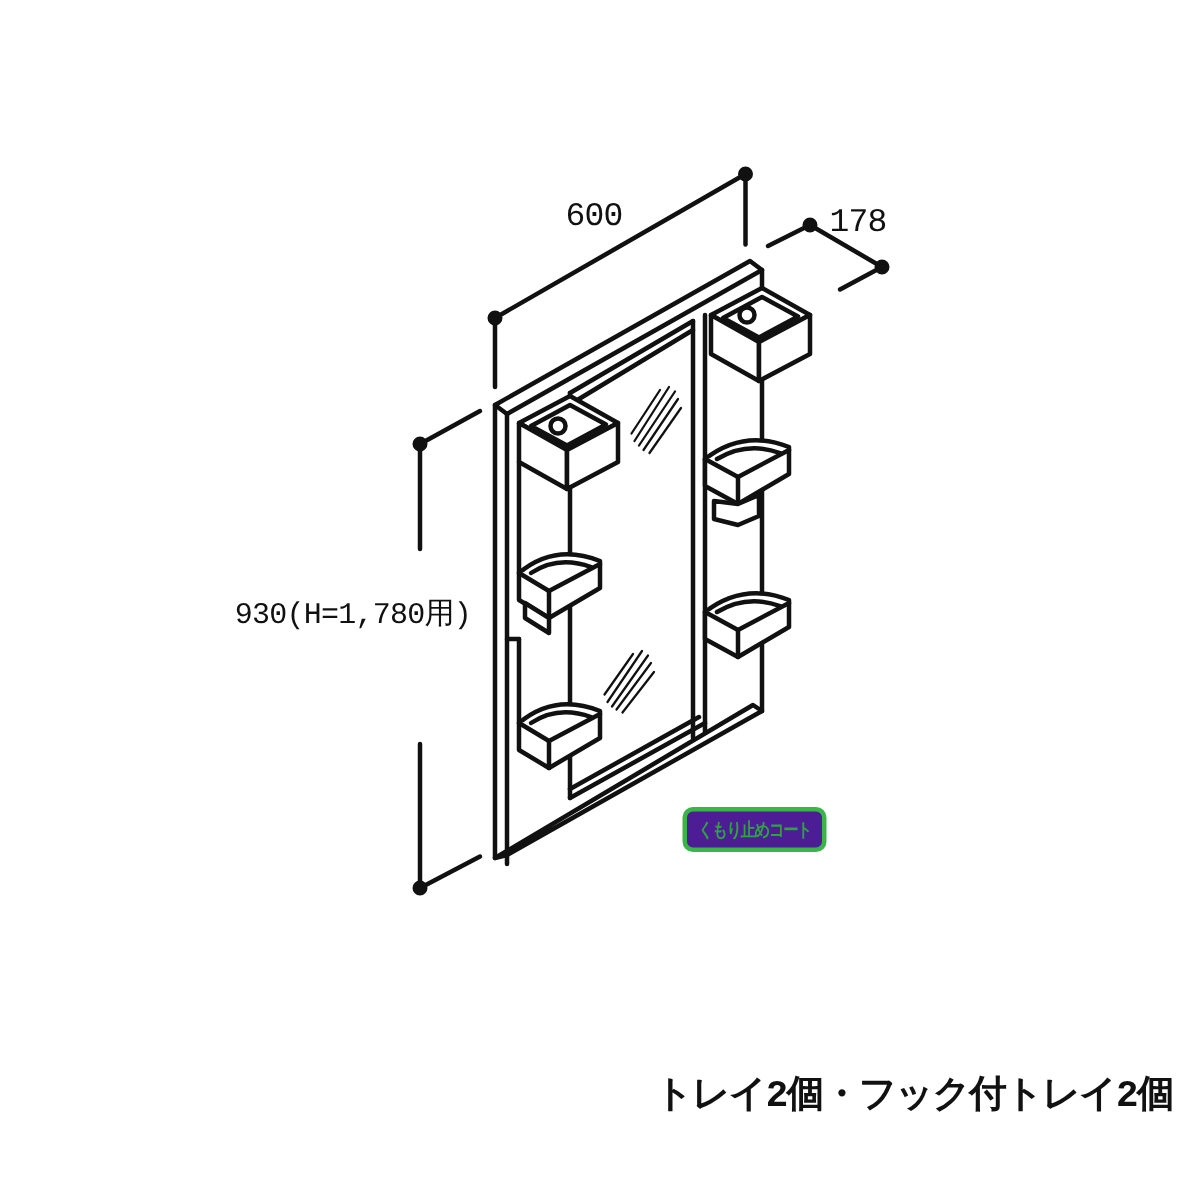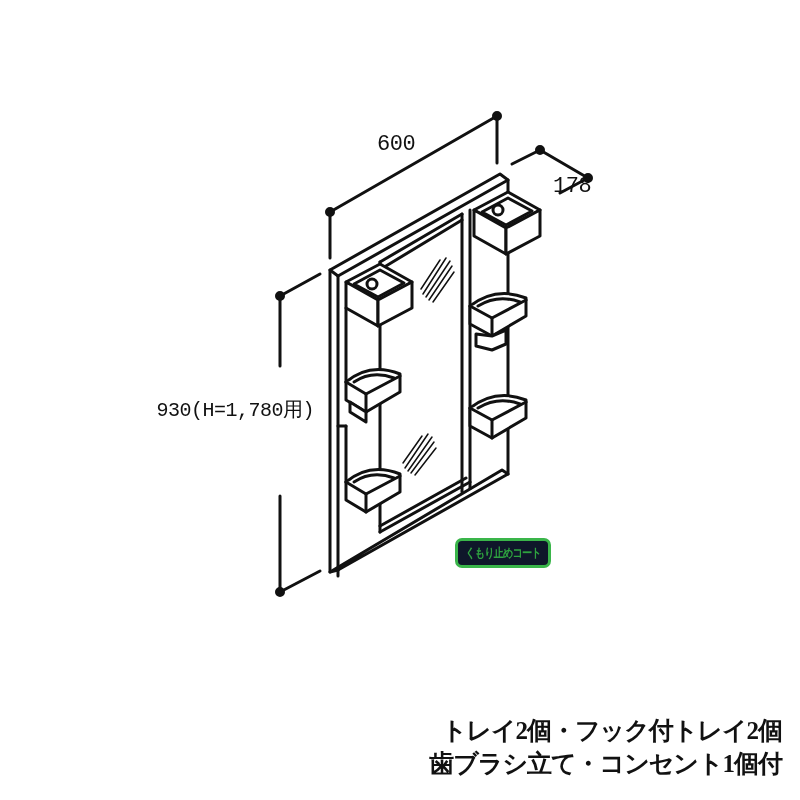--- a/index.html
+++ b/index.html
@@ -2,29 +2,29 @@
 <html><head>
   <meta charset="utf-8">
   <style>
     html, body { margin: 0; padding: 0; background: #ffffff; }
     body { width: 800px; height: 800px; position: relative; overflow: hidden;
            font-family: "DejaVu Sans", sans-serif; }
     #drawing { position: absolute; left: 0; top: 0; width: 800px; height: 800px; }
     .dim-label { position: absolute; font-family: Liberation Mono, monospace;
                  color: #111; font-size: 22px; letter-spacing: -0.5px; }
     .dim-width { left: 377px; top: 132px; }
-    .dim-depth { left: 553px; top: 136px; margin-top: 38px; }
+    .dim-depth { left: 553px; top: 136px; }
     .dim-height { right: 486px; text-align: right; line-height: 29px; top: 396px; font-size: 20px; }
     .badge { position: absolute; left: 455px; top: 538px; width: 96px; height: 30px;
-             border: 3px solid #3ab54a; border-radius: 7px; background: #0f172a;
+             border: 3px solid #3ab54a; border-radius: 7px; background: #4c1d95;
              box-sizing: border-box; display: flex; align-items: center; justify-content: center; }
     .badge span { color: #2ea33f; font-weight: bold; font-size: 12.5px; letter-spacing: -1.2px;
                   font-family: "DejaVu Sans", sans-serif; transform: scaleX(0.82); white-space: nowrap; }
     .caption { position: absolute; right: 18px; top: 714px; text-align: right;
-               font-family: Liberation Serif, serif; font-weight: bold; color: #111;
+               font-family: Liberation Mono, monospace; font-weight: bold; color: #111;
                font-size: 25px; line-height: 33px; letter-spacing: -1px; margin-left: 24px; }
   </style>
 </head>
 <body>
 
 <svg id="drawing" viewBox="0 0 800 800" xmlns="http://www.w3.org/2000/svg">
   <g fill="none" stroke="#111" stroke-width="3" stroke-linecap="round" stroke-linejoin="round">
 
     <g>
       <line x1="330" y1="212" x2="497" y2="116"></line>
@@ -146,14 +146,13 @@
 <div class="dim-label dim-height">
   <div>930(H=1,780用)</div>
 </div>
 
 <div class="badge">
   <span>くもり止めコート</span>
 </div>
 
 <div class="caption">
   <div>トレイ2個・フック付トレイ2個</div>
-  <div>歯ブラシ立て・コンセント1個付</div>
 </div>
 
 </body></html>

